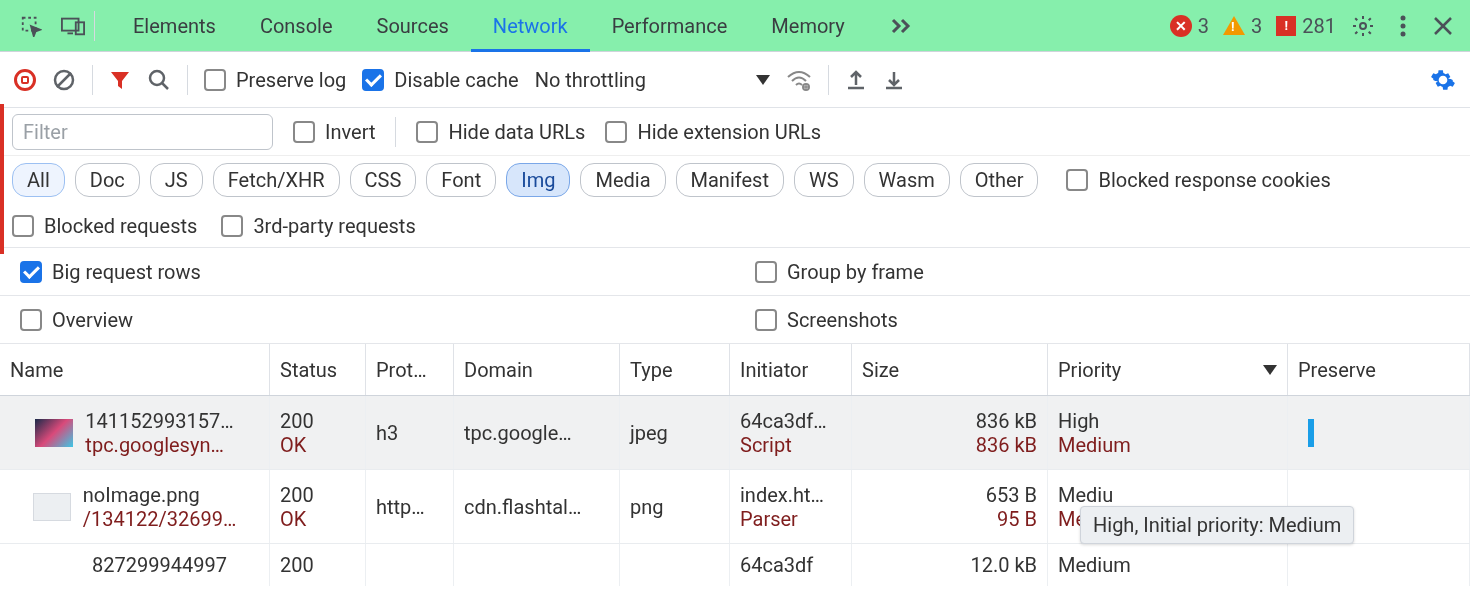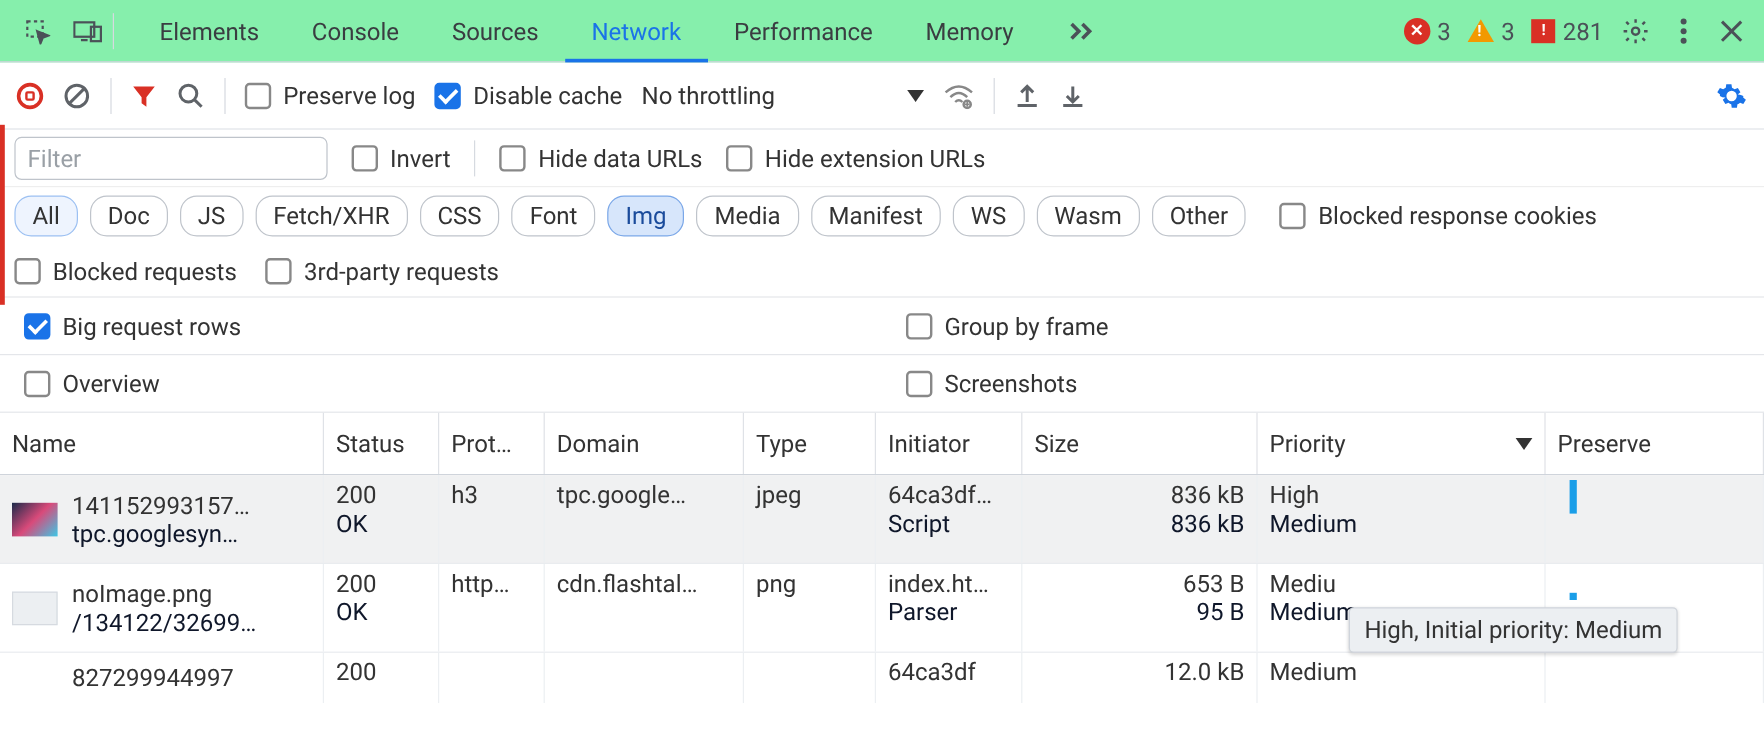--- a/index.html
+++ b/index.html
@@ -70,31 +70,31 @@
   .c-domain { width:166px; }
   .c-type { width:110px; }
   .c-init { width:122px; }
   .c-size { width:196px; text-align:right; }
   .c-prio { width:240px; }
   .c-wf { flex:1; }
 
   
   .trow { display:flex; height:74px; border-bottom:1px solid #e9ecef; }
   .trow.sel { background:#f0f1f2; }
-  .td { display:flex; flex-direction:column; padding:4px 10px; border-right:1px solid #eceff2; overflow:hidden; white-space:nowrap; }
-  .sub { color:#0f172a; font-size:20px; }
+  .td { display:flex; flex-direction:column; justify-content:center; padding:4px 10px; border-right:1px solid #eceff2; overflow:hidden; white-space:nowrap; }
+  .sub { color:#7f1d1d; font-size:20px; }
   .td.c-name { flex-direction:row; align-items:center; gap:12px; }
   .thumb { width:38px; height:28px; background:linear-gradient(135deg,#1b2a4a,#d94a7a,#3cc7e6); flex-shrink:0; }
   .thumb.blank { background:#eceff2; border:1px solid #d6dae0; }
   .namecol { display:flex; flex-direction:column; overflow:hidden; }
   .link { color:#333; cursor:pointer; }
   .td.c-size { align-items:flex-end; }
   .wf-bar { width:6px; height:28px; background:#1a9ee8; margin-left:10px; }
 
-  .tooltip { position:absolute; background:#eceff2; border:1px solid #cfd4db; border-radius:4px; padding:6px 12px; font-size:20px; color:#333; top:506px; left:1124px; box-shadow:0 1px 3px rgba(0,0,0,.15); }
+  .tooltip { position:absolute; background:#eceff2; border:1px solid #cfd4db; border-radius:4px; padding:6px 12px; font-size:20px; color:#333; top:506px; left:1080px; box-shadow:0 1px 3px rgba(0,0,0,.15); }
 
   svg { display:block; }
   .overflow-row { display:flex; height:42px; overflow:hidden; }
 </style>
 </head>
 <body>
 
 <div class="tabbar">
   <div class="iconbtn">
     <svg width="22" height="22" viewBox="0 0 24 24" fill="none" stroke="#4b5158" stroke-width="2">

